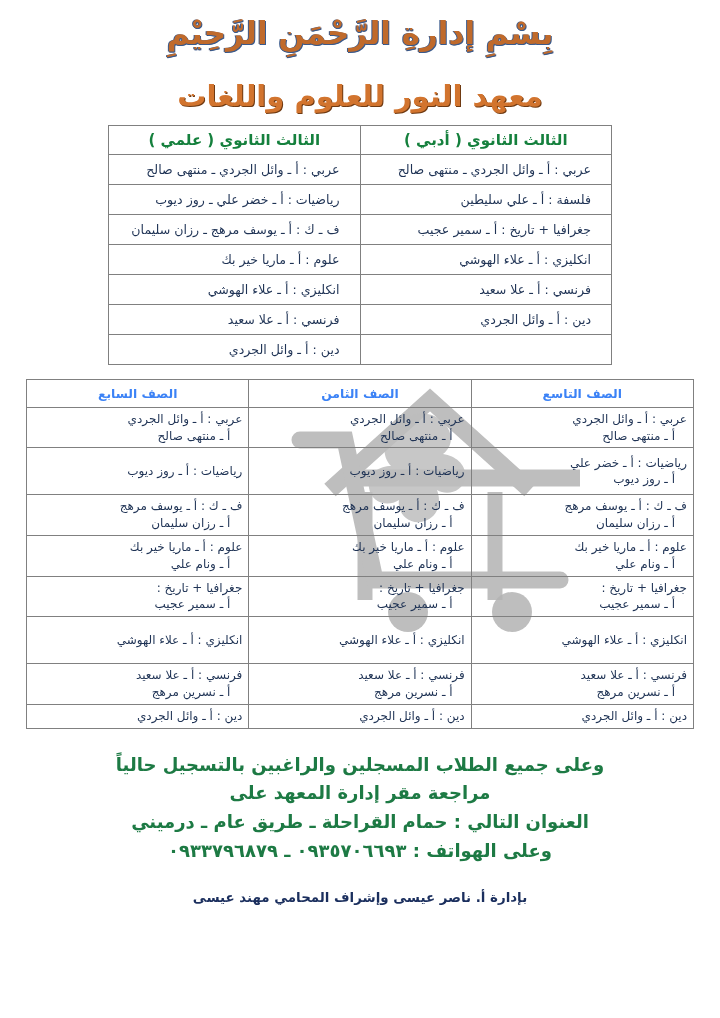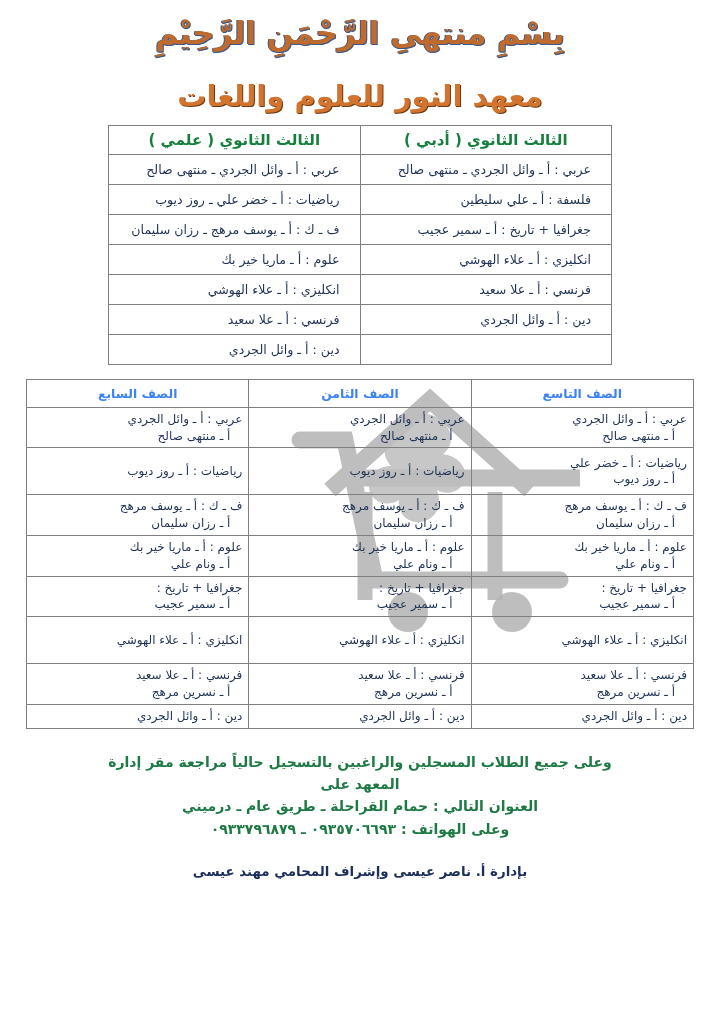--- a/index.html
+++ b/index.html
@@ -130,21 +130,21 @@
   .table-grades td .ln.indent { padding-right: 12px; }
   .table-grades td.tall { height: 40px; }
 
   
   .footer-green {
     margin: 22px auto 0 auto;
     width: 520px;
     text-align: center;
     color: #1d7a44;
     font-weight: bold;
-    font-size: 14px;
+    font-size: 18px;
     line-height: 1.6;
   }
   .phones {
     direction: rtl;
     unicode-bidi: embed;
   }
   .signature {
     margin: 24px auto 0 auto;
     width: 560px;
     text-align: center;
@@ -172,21 +172,21 @@
 
   <g fill="#bdbdbd" opacity="0.85">
     <path d="M393 430 c16 -22 40 -20 52 -6 c10 12 6 24 -2 30 c14 2 24 12 22 24
              c-2 14 -18 18 -28 12 c6 16 -2 30 -16 32 c-14 2 -24 -10 -22 -22
              c-12 8 -28 2 -30 -12 c-2 -14 10 -22 22 -22 c-10 -10 -8 -28 2 -36 z"></path>
   </g>
 </svg>
 
 <div class="page">
 
-  <div class="basmala">بِسْمِ منتهىِ الرَّحْمَنِ الرَّحِيْمِ</div>
+  <div class="basmala">بِسْمِ إدارةِ الرَّحْمَنِ الرَّحِيْمِ</div>
 
   <div class="institute-name">معهد النور للعلوم واللغات</div>
 
 
   <table class="table-secondary">
     <colgroup>
         <col style="width:50%">
         <col style="width:50%">
       </colgroup>
     <thead>

